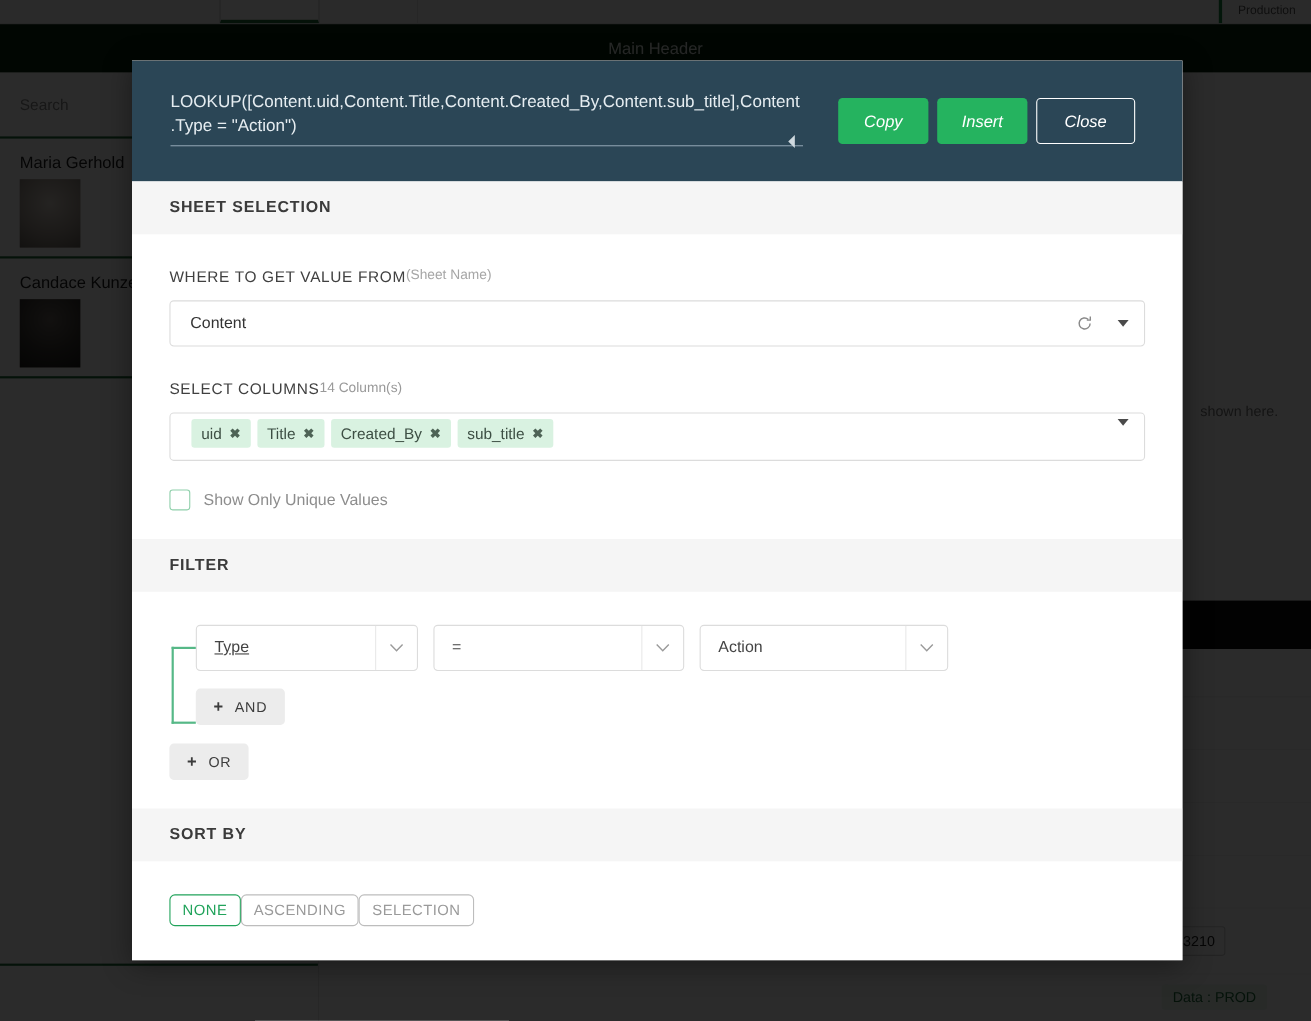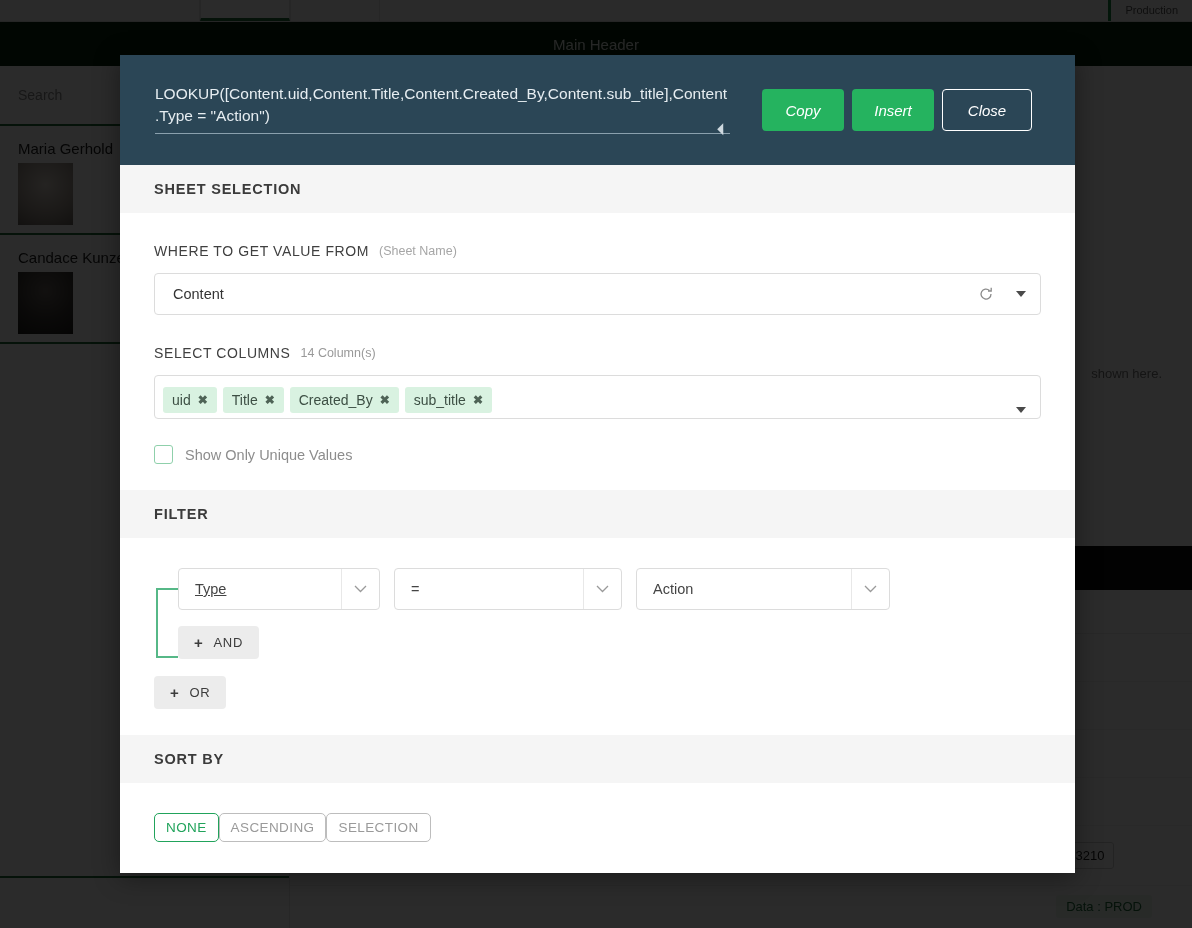--- a/index.html
+++ b/index.html
@@ -198,21 +198,21 @@
     font-size: 14.5px;
     letter-spacing: 0.8px;
     font-weight: bold;
     color: #3b3b3b;
   }
   .section-body { padding: 30px 34px 26px 34px; }
 
   .field-label {
     font-size: 14px; letter-spacing: 0.6px;
     color: #404040; margin-bottom: 14px;
-    display: flex; align-items: center; gap: 10px;
+    display: flex; align-items: flex-start; gap: 0;
   }
   .field-label .hint { color: #a6a6a6; font-size: 12.5px; letter-spacing: 0; }
   .field-label .count { color: #999; font-size: 12.5px; letter-spacing: 0; }
 
   .select-box {
     border: 1px solid #dcdcdc;
     border-radius: 4px;
     height: 42px;
     display: flex; align-items: center;
     padding: 0 14px 0 18px;
@@ -228,22 +228,22 @@
   .caret {
     width: 0; height: 0;
     border-left: 5px solid transparent;
     border-right: 5px solid transparent;
     border-top: 6px solid #4a4a4a;
   }
 
   .tokens-box {
     border: 1px solid #dcdcdc; border-radius: 4px;
     min-height: 44px;
-    display: flex; align-items: flex-end;
-    padding: 5px 14px 5px 8px;
+    display: flex; align-items: flex-start;
+    padding: 5px 14px 5px 19px;
     gap: 6px;
   }
   .token {
     background: #d9f2e1; color: #3d4f44;
     border-radius: 3px;
     padding: 5px 9px;
     font-size: 14px;
     display: inline-flex; align-items: center; gap: 7px;
     white-space: nowrap;
   }
@@ -276,21 +276,21 @@
   }
   .fbox .txt { padding: 0 16px; flex: 1; white-space: nowrap; }
   .fbox .chev {
     width: 38px; height: 100%;
     display: flex; align-items: center; justify-content: center;
     border-left: 1px solid #e8e8e8;
     color: #9a9a9a;
   }
   .fbox.f1 { width: 202px; text-decoration: underline; }
   .fbox.f2 { width: 228px; }
-  .fbox.f3 { width: 254px; }
+  .fbox.f3 { width: 226px; }
 
   .bracket {
     position: absolute;
     left: -22px; top: 20px;
     width: 22px; height: 70px;
     border: 2px solid #56b887;
     border-right: none;
   }
   .pill {
     background: #ececec; color: #3c3c3c;

